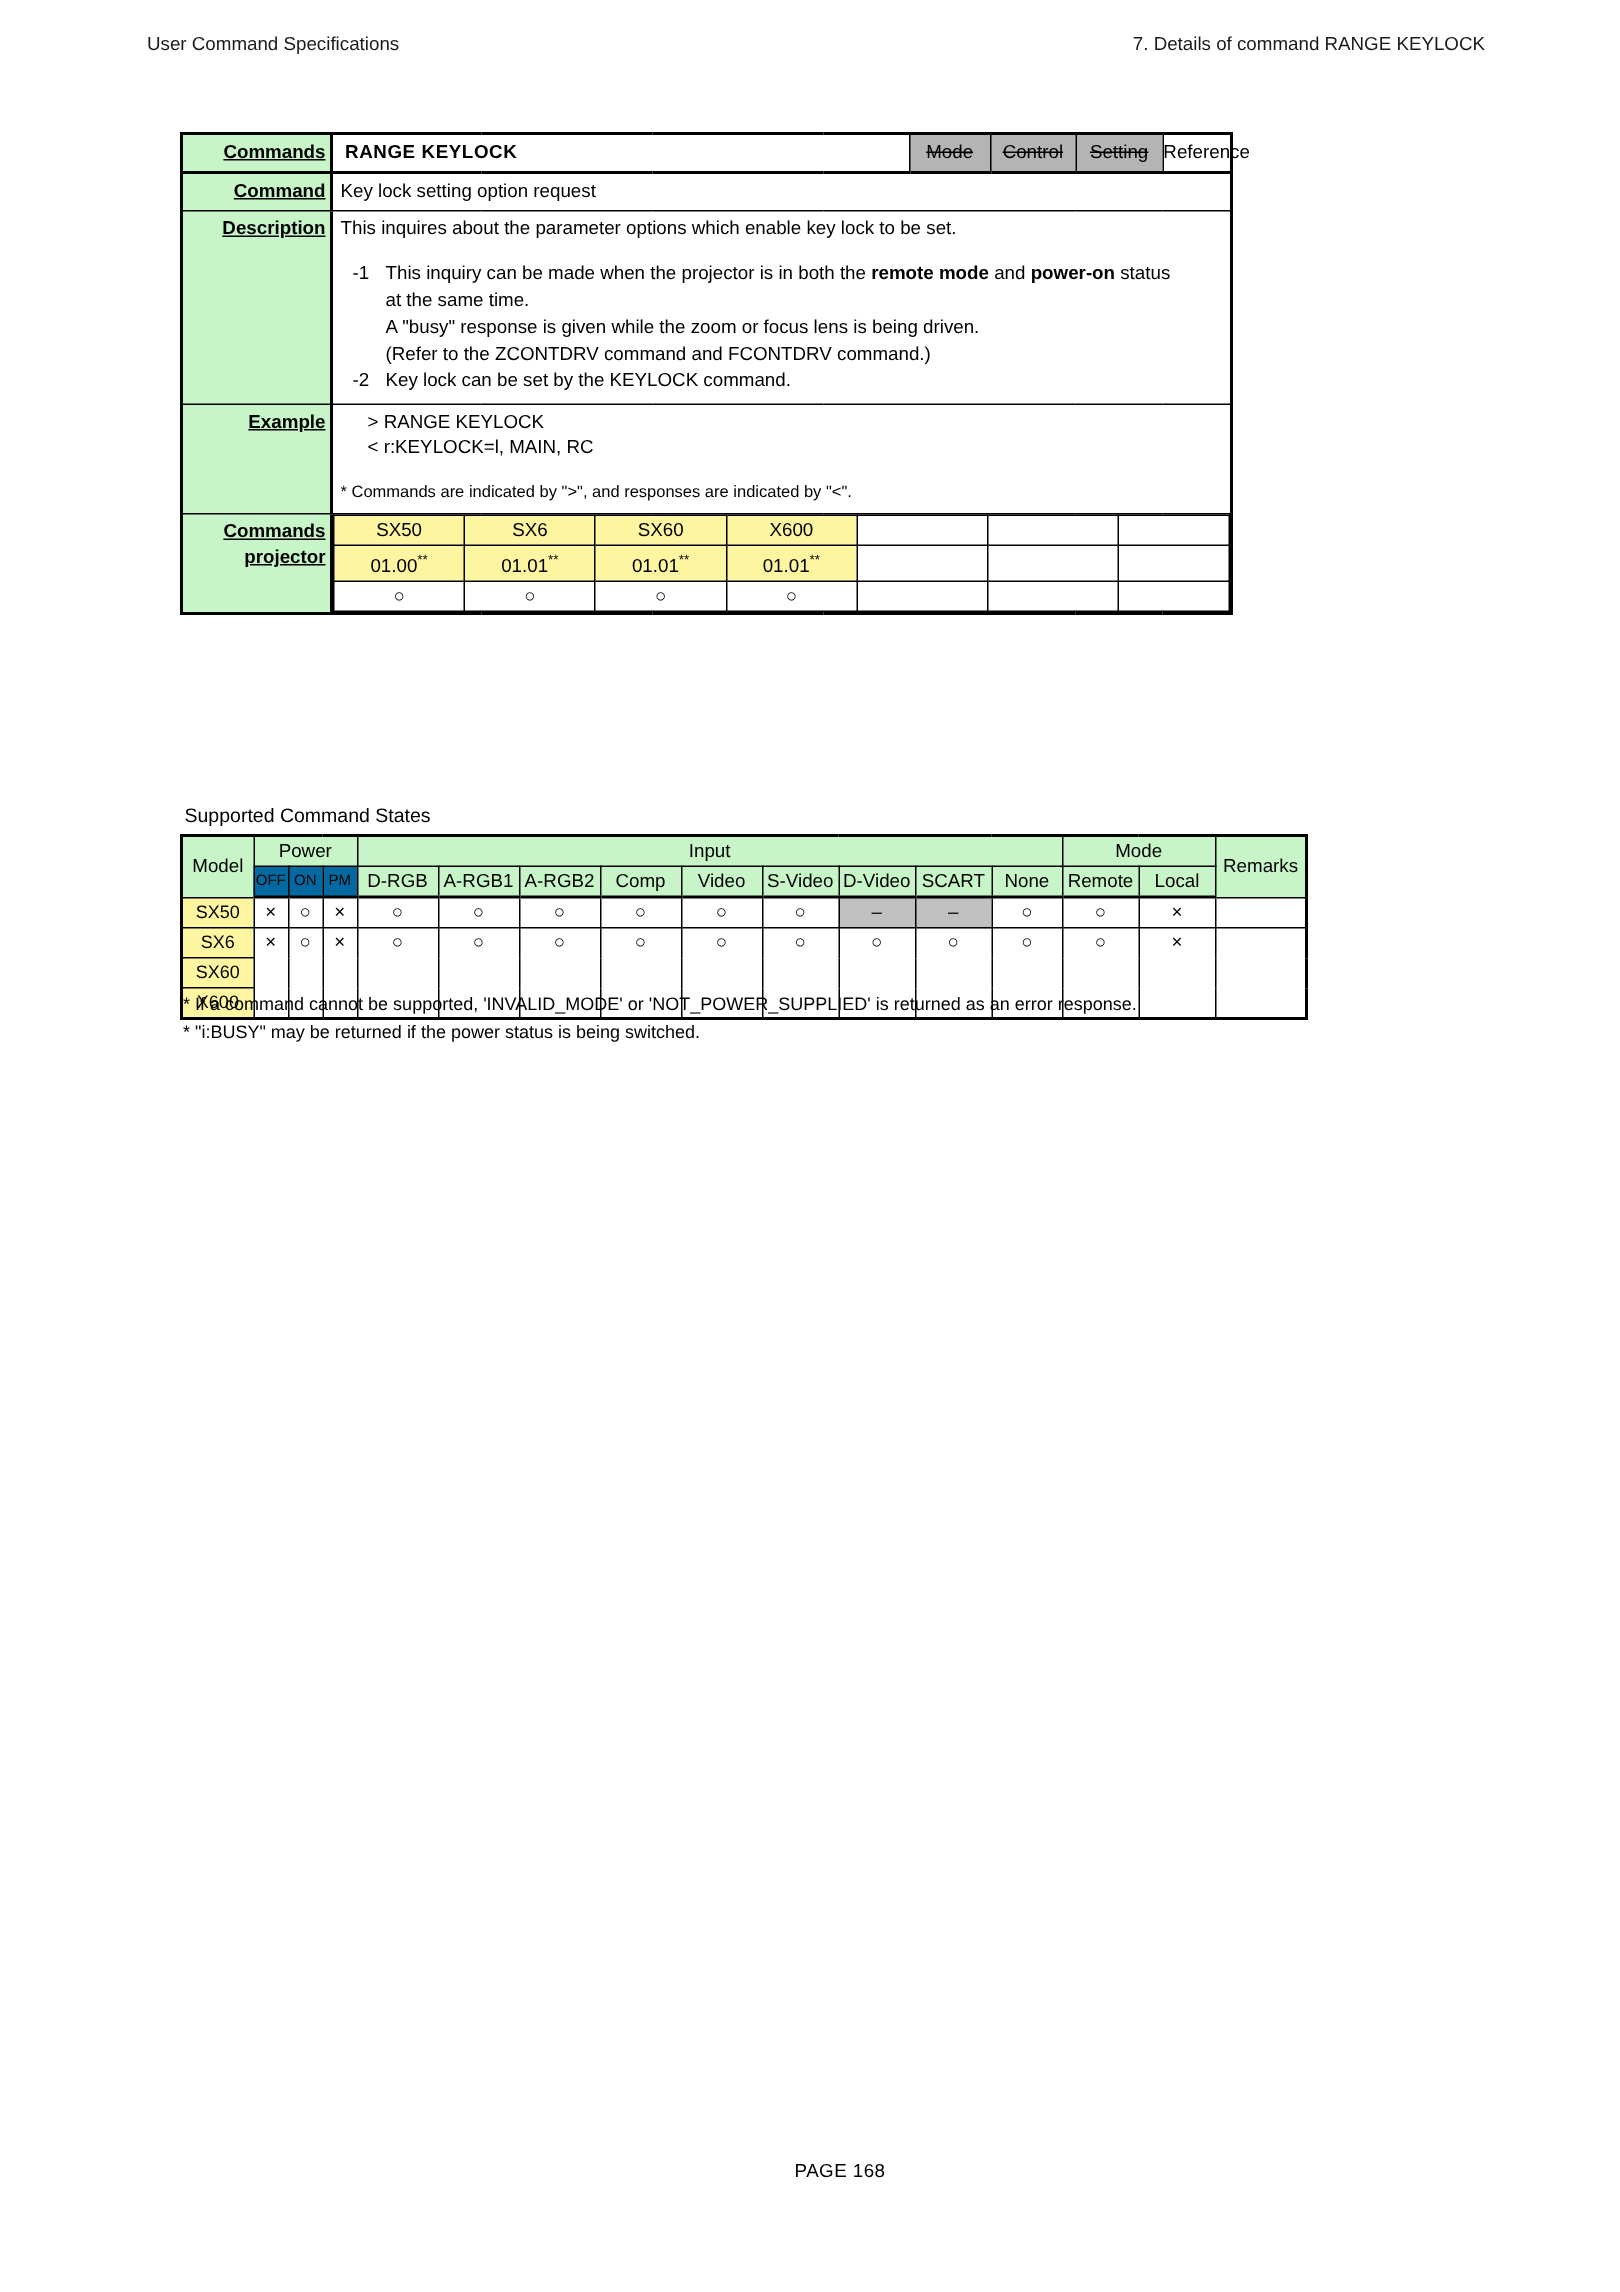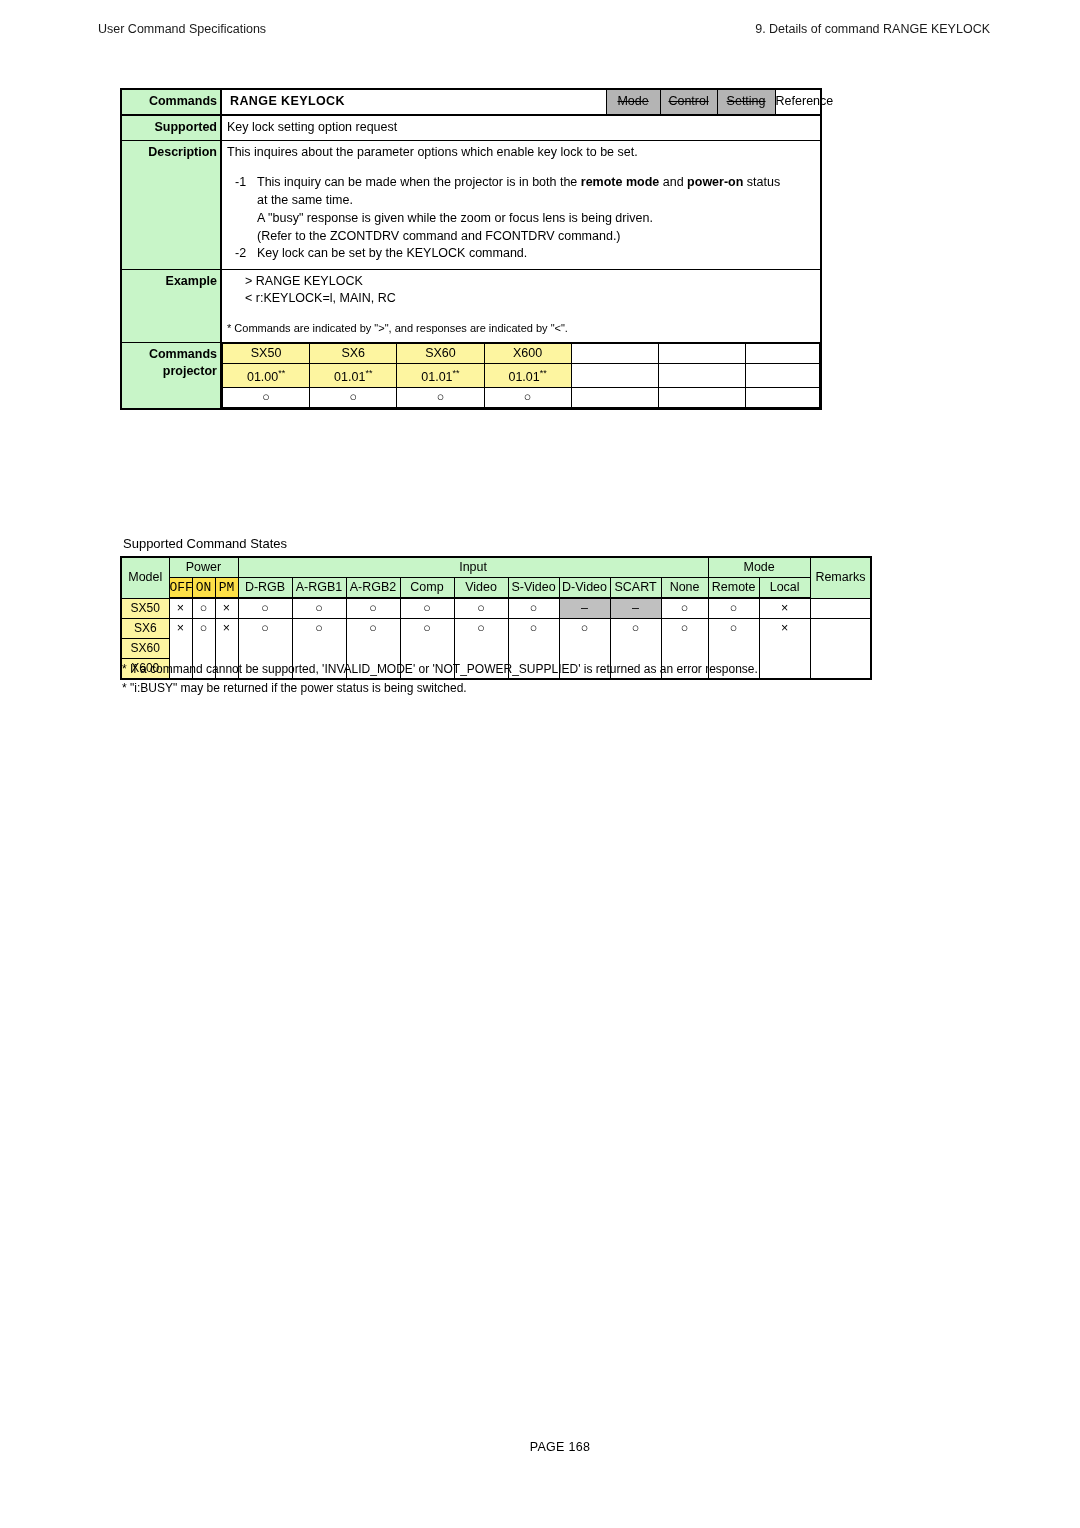--- a/index.html
+++ b/index.html
@@ -46,20 +46,21 @@
     line-height: 1.42;
     padding: 3px 4px 3px 5px;
   }
   .lbl {
     background: #c8f5c8;
     font-weight: bold;
     text-align: right;
     padding-right: 3px !important;
     white-space: nowrap;
     border-right: 2.5px solid #000 !important;
+    text-decoration: underline;
   }
   .row-title td { border-bottom: 2.5px solid #000; }
 
   .title-cell {
     font-size: 25px;
     font-weight: bold;
     letter-spacing: .4px;
     padding: 1px 0 2px 8px !important;
     vertical-align: middle !important;
   }
@@ -139,21 +140,21 @@
   .states-table td {
     border: 1px solid #000;
     text-align: center;
     font-size: 12.5px;
     padding: 0;
     height: 19px;
     line-height: 19px;
     vertical-align: middle;
   }
   .states-table td.hd { background: #c8f5c8; }
-  .states-table td.hd-sm { background: #fde047; font-size: 13px; font-family: Liberation Mono, monospace; }
+  .states-table td.hd-sm { background: #0369a1; font-size: 10px; }
   .states-table td.yel { background: #fdf5a0; font-size: 12px; }
   .states-table td.gray { background: #c0c0c0; }
   .states-table tr.hdr-bottom td { border-bottom: 2.5px solid #000; }
   .mk-o { font-size: 14px; }
   .mk-x { font-size: 9px; }
   .mk-d { font-size: 13px; }
 
   
   .footnotes {
     position: absolute;
@@ -174,21 +175,21 @@
     font-size: 12.5px;
     letter-spacing: .3px;
     padding-left: 20px;
   }
 </style>
 </head>
 <body>
 
 <div class="page-header">
   <span class="left">User Command Specifications</span>
-  <span class="right">9. Details of command  RANGE KEYLOCK</span>
+  <span class="right">7. Details of command  RANGE KEYLOCK</span>
 </div>
 
 <table class="cmd-table">
   <colgroup>
     <col style="width:100px">
     <col style="width:43px">
     <col style="width:57px">
     <col style="width:57px">
     <col style="width:57px">
     <col style="width:57px">
@@ -204,21 +205,21 @@
       <tr class="row-title">
     <td class="lbl" style="vertical-align:middle">Commands</td>
     <td class="title-cell" colspan="7">RANGE KEYLOCK</td>
     <td class="tag-cell">Mode</td>
     <td class="tag-cell">Control</td>
     <td class="tag-cell">Setting</td>
     <td class="tag-cell active">Reference</td>
   </tr>
 
   <tr>
-    <td class="lbl">Supported</td>
+    <td class="lbl">Command</td>
     <td colspan="11">Key lock setting option request</td>
   </tr>
 
 
 
   <tr>
     <td class="lbl">Description</td>
     <td colspan="11" style="height:122px">
       <span class="blk">This inquires about the parameter options which enable key lock to be set.</span>
 

